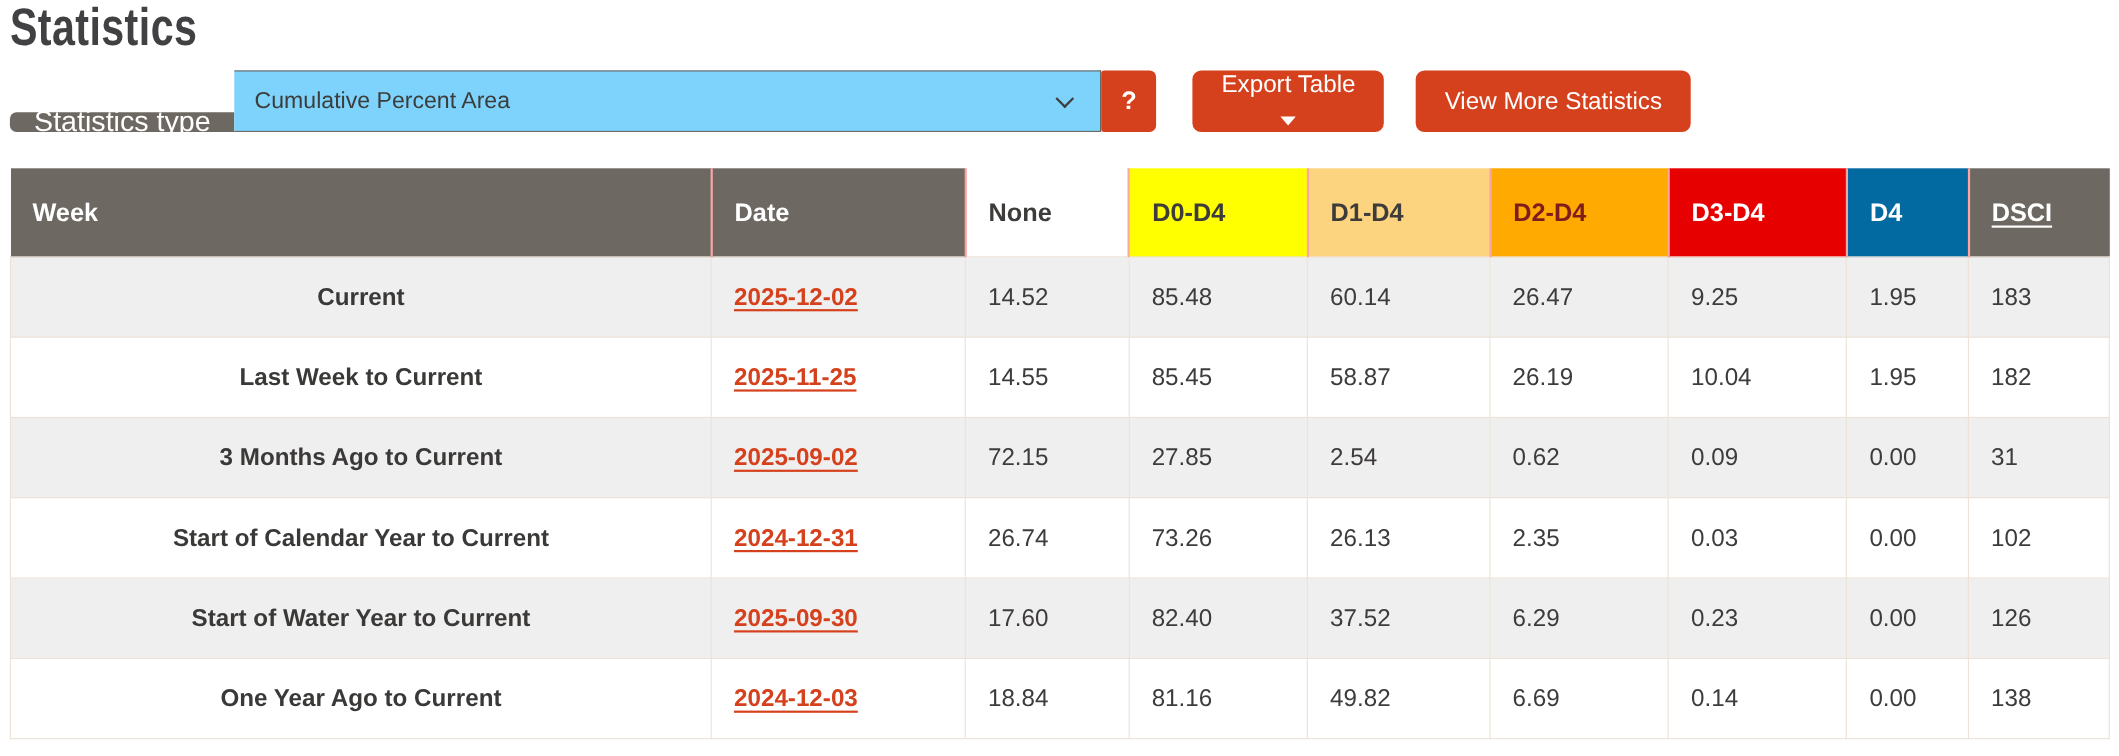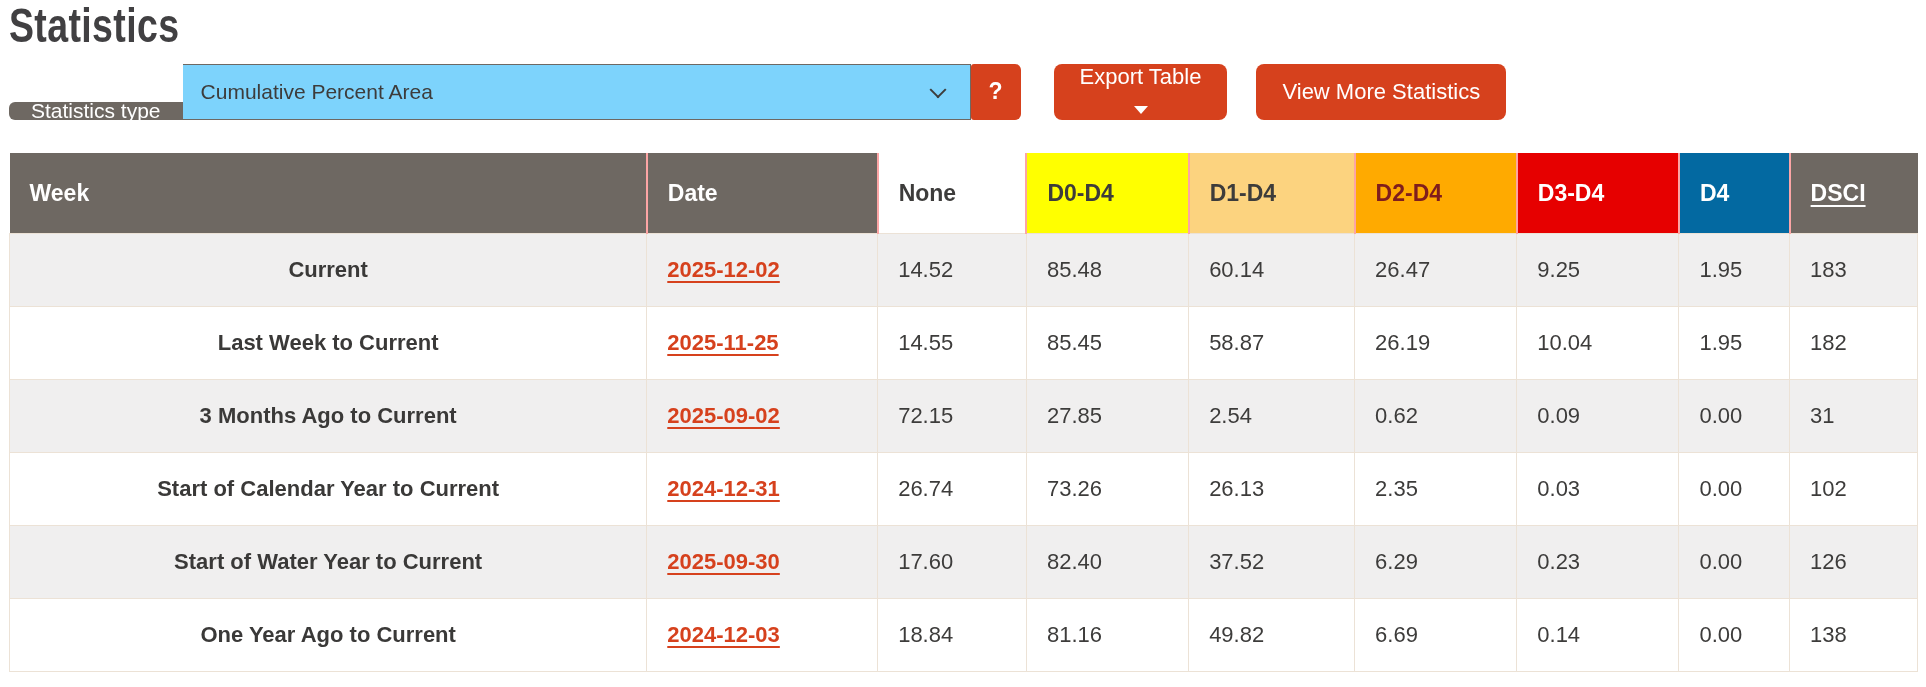--- a/index.html
+++ b/index.html
@@ -24,21 +24,21 @@
     letter-spacing: 0.5px;
     white-space: nowrap;
   }
 
   
   .controls { display: flex; align-items: stretch; height: 56px; margin-bottom: 33px; }
   .input-group { display: flex; align-items: stretch; }
   .stat-label {
     background: var(--header_gray, #6e6862);
     color: #fff;
-    font-size: 21px;
+    font-size: 26px;
     display: flex; align-items: center;
     padding: 0 22px;
     border-radius: 6px 0 0 6px;
     white-space: nowrap;
     margin-top: 38px;
   }
   .stat-select {
     width: 788px;
     background: #7dd3fc;
     border: 1px solid var(--header_gray, #6e6862);

